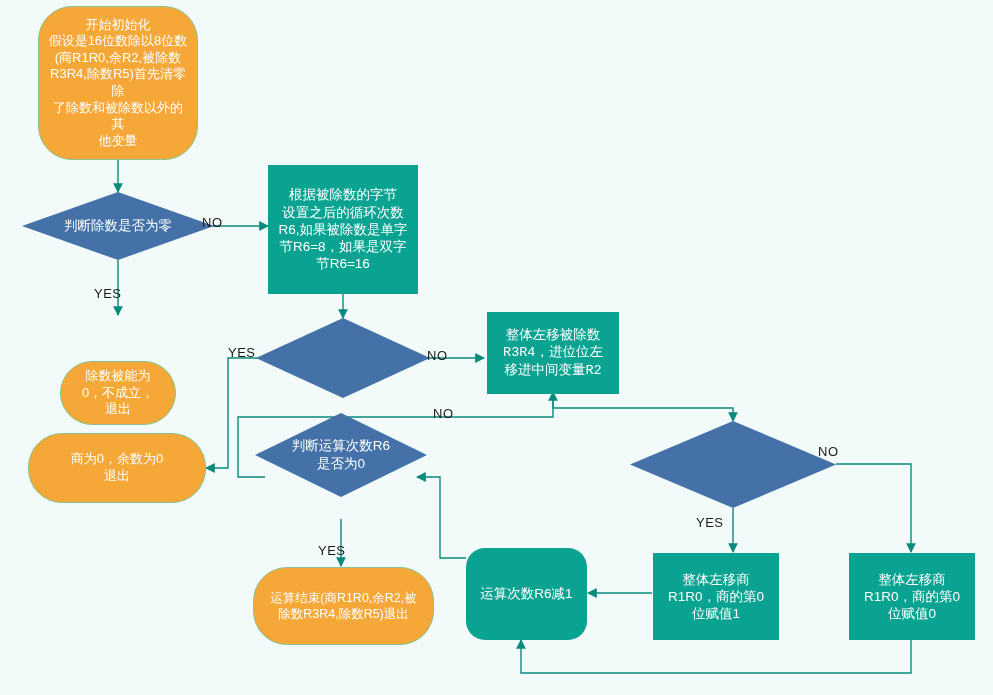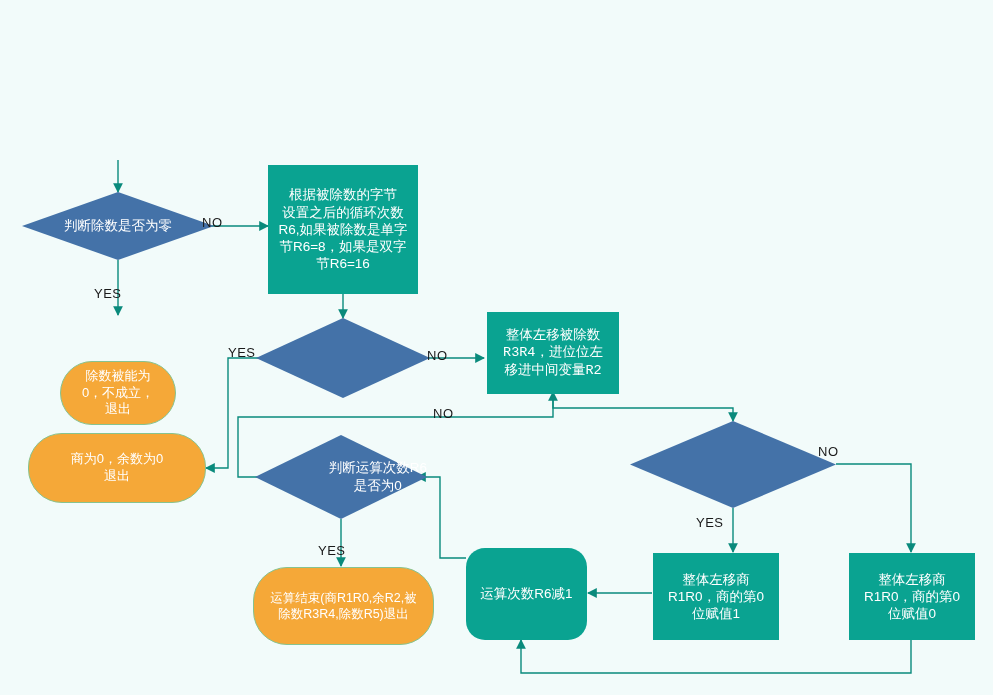--- a/index.html
+++ b/index.html
@@ -113,20 +113,28 @@
       <path d="M 911 640 L 911 673 L 521 673 L 521 640"></path>
 
       <path d="M 466 558 L 440 558 L 440 477 L 417 477"></path>
 
       <path d="M 265 477 L 238 477 L 238 417 L 553 417 L 553 392"></path>
 
       <path d="M 341 519 L 341 566"></path>
     </g>
   </svg>
 
+  <div class="node terminal" style="left:38px; top:6px; width:160px; height:154px;">
+    <span>开始初始化
+假设是16位数除以8位数
+(商R1R0,余R2,被除数
+R3R4,除数R5)首先清零除
+了除数和被除数以外的其
+他变量</span>
+  </div>
 
   <div class="node decision" style="left:22px; top:192px; width:192px; height:68px;">
     <div class="diamond-shape"></div>
     <span class="dialabel">判断除数是否为零</span>
   </div>
 
   <div class="node terminal" style="left:60px; top:316px; width:116px; height:64px;margin-top:45px;">
     <span>除数被能为
 0，不成立，
 退出</span>
@@ -168,21 +176,21 @@
   <div class="node process" style="left:849px; top:553px; width:126px; height:87px;">
     <span>整体左移商
 R1R0，商的第0
 位赋值0</span>
   </div>
 
   <div class="node process" style="left:466px; top:548px; width:121px; height:92px;border-radius:19px;">
     <span>运算次数R6减1</span>
   </div>
 
-  <div class="node decision" style="left:255px; top:435px; width:172px; height:84px;justify-content:flex-end;">
+  <div class="node decision" style="left:255px; top:413px; width:172px; height:84px;">
     <div class="diamond-shape"></div>
     <span class="dialabel">判断运算次数R6
 是否为0</span>
   </div>
 
   <div class="node terminal" style="left:253px; top:567px; width:181px; height:78px; font-size:12.5px;">
     <span>运算结束(商R1R0,余R2,被
 除数R3R4,除数R5)退出</span>
   </div>
 

